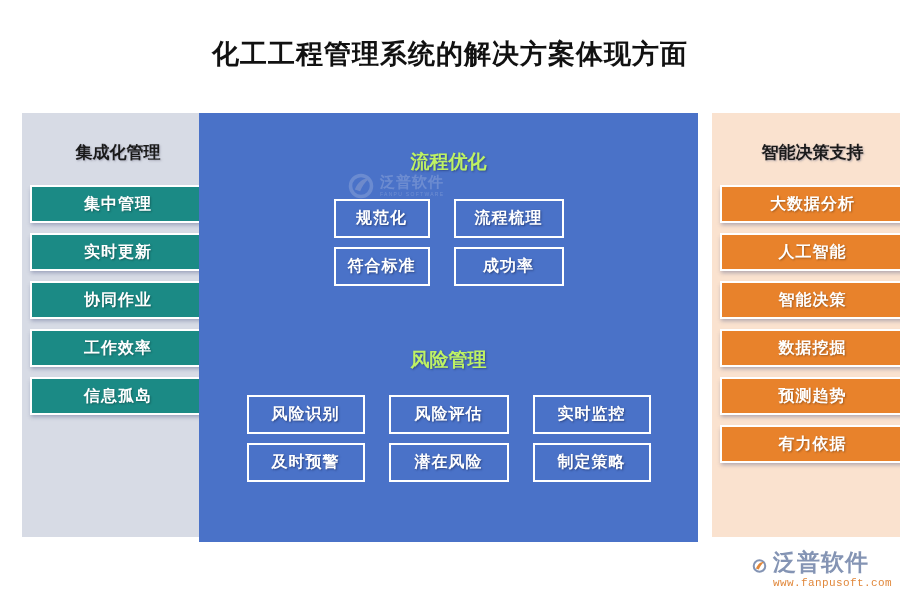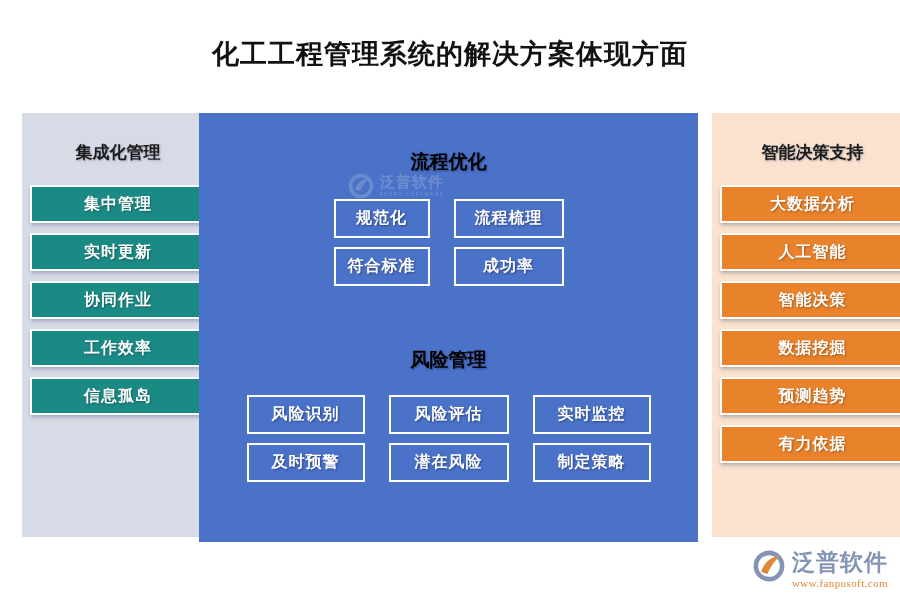--- a/index.html
+++ b/index.html
@@ -105,21 +105,21 @@
     left: 0;
     width: 100%;
   }
   #section-process { top: 0; }
   #section-risk    { top: 216px; }
 
   .section-title {
     text-align: center;
     font-size: 19px;
     font-weight: bold;
-    color: #000000;
+    color: #bef264;
     margin-top: 36px;
     text-shadow: 1px 1px 2px rgba(20,30,70,0.45);
     position: relative;
     z-index: 3;
   }
   #section-risk .section-title { margin-top: 18px; }
 
   .cell-grid {
     display: flex;
     justify-content: center;
@@ -212,21 +212,21 @@
     font-size: 23px;
     font-weight: bold;
     color: #8494b4;
     letter-spacing: 1px;
   }
   #brand-logo .brand-url {
     font-size: 11px;
     color: #e1873a;
     letter-spacing: 0.4px;
     margin-top: 4px;
-    font-family: Liberation Serif, serif;
+    font-family: Liberation Mono, monospace;
   }
 </style>
 </head>
 <body>
 
 <div id="page-title">化工工程管理系统的解决方案体现方面</div>
 
 <div id="left-panel" class="column-panel">
 
   <div class="column-header">集成化管理</div>

